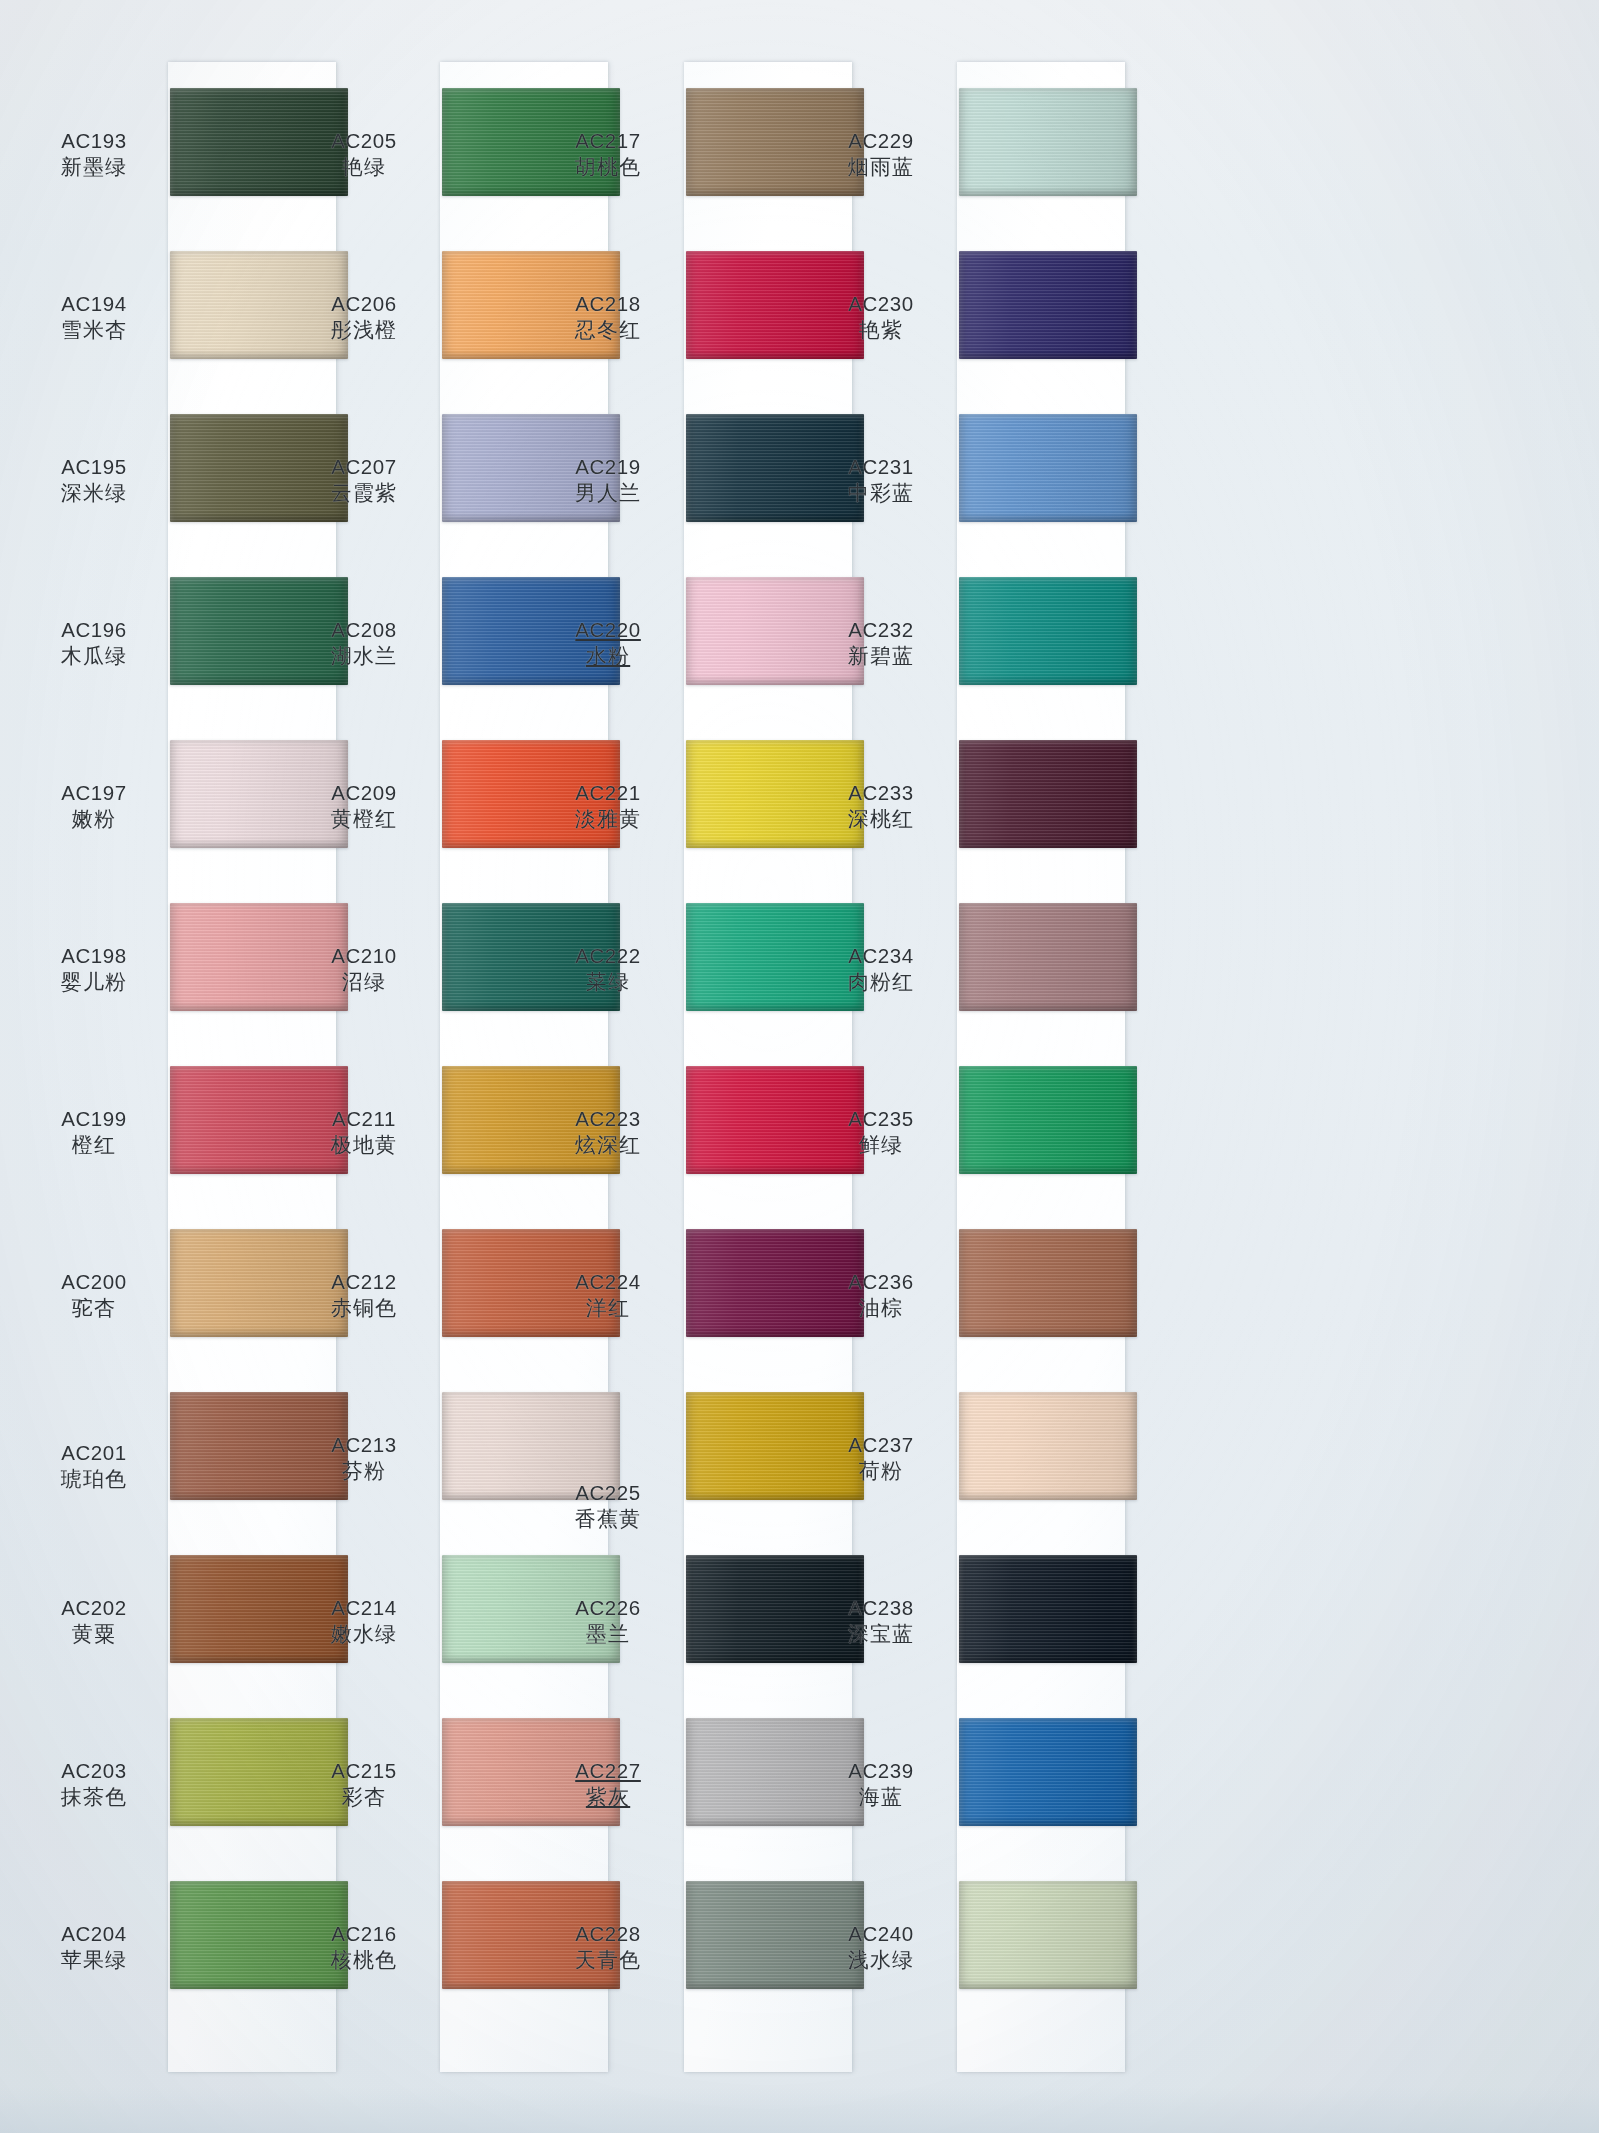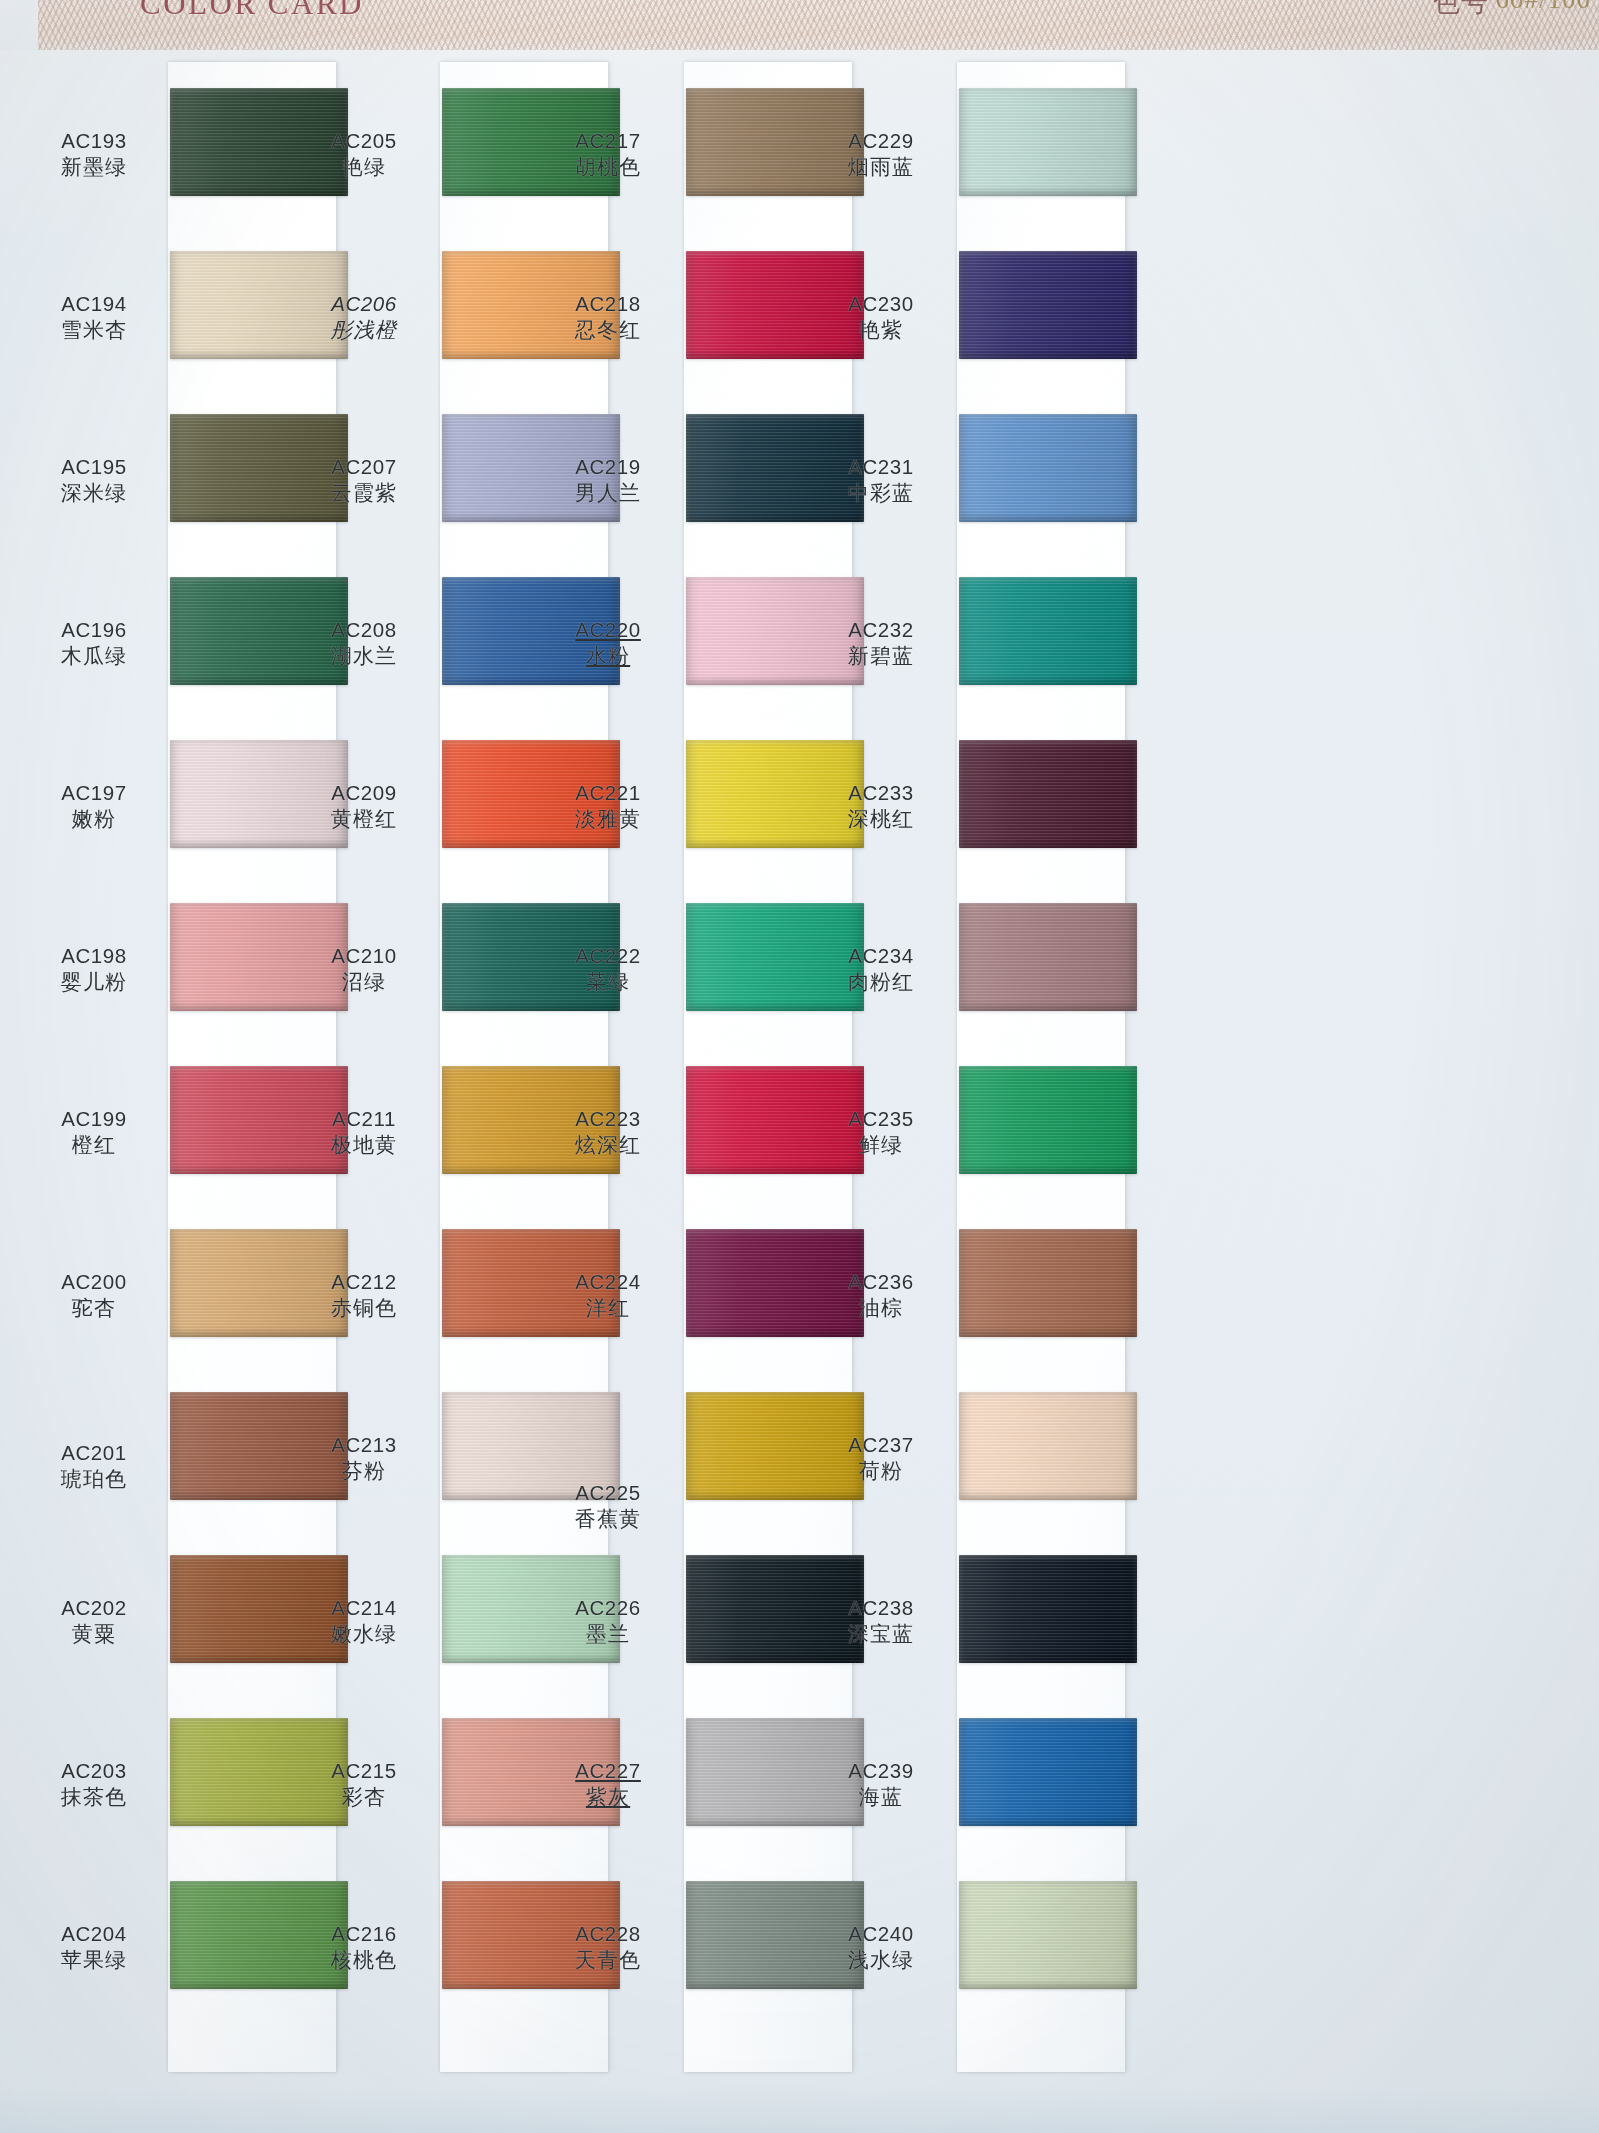--- a/index.html
+++ b/index.html
@@ -130,26 +130,20 @@
     position:absolute;left:0;bottom:0;width:1599px;height:46px;
     background:linear-gradient(180deg,rgba(210,220,228,0) 0%,rgba(196,209,219,.55) 100%);
     pointer-events:none;
   }
 </style>
 </head>
 <body>
 
 <div id="card-page">
 
-  <div id="header-band">
-    <div id="header-left-patch"></div>
-    <div id="title-colorcard">COLOR CARD</div>
-    <div id="title-right-cn">色号</div>
-    <div id="title-right-num">60#/100</div>
-  </div>
 
   <div class="col" id="col-0">
     <div class="strip-paper s0"></div>
   <div class="swatch" style="top: 88px; background-color: rgb(42, 68, 50);"></div>
       <div class="label" style="top: 128px;">
         <span class="code">AC193</span>
         <span class="name">新墨绿</span>
       </div>
       <div class="swatch" style="top: 251px; background-color: rgb(234, 220, 194);"></div>
       <div class="label" style="top: 291px;">
@@ -208,21 +202,21 @@
       </div>
     </div>
   <div class="col" id="col-1">
     <div class="strip-paper s1"></div>
   <div class="swatch" style="top: 88px; background-color: rgb(47, 122, 66);"></div>
       <div class="label" style="top: 128px;">
         <span class="code">AC205</span>
         <span class="name">艳绿</span>
       </div>
       <div class="swatch" style="top: 251px; background-color: rgb(245, 168, 94);"></div>
-      <div class="label" style="top: 291px; font-style: italic;">
+      <div class="label" style="top: 291px;">
         <span class="code">AC206</span>
         <span class="name">彤浅橙</span>
       </div>
       <div class="swatch" style="top: 414px; background-color: rgb(168, 174, 208);"></div>
       <div class="label" style="top: 454px;">
         <span class="code">AC207</span>
         <span class="name">云霞紫</span>
       </div>
       <div class="swatch" style="top: 577px; background-color: rgb(42, 94, 160);"></div>
       <div class="label" style="top: 617px;">

